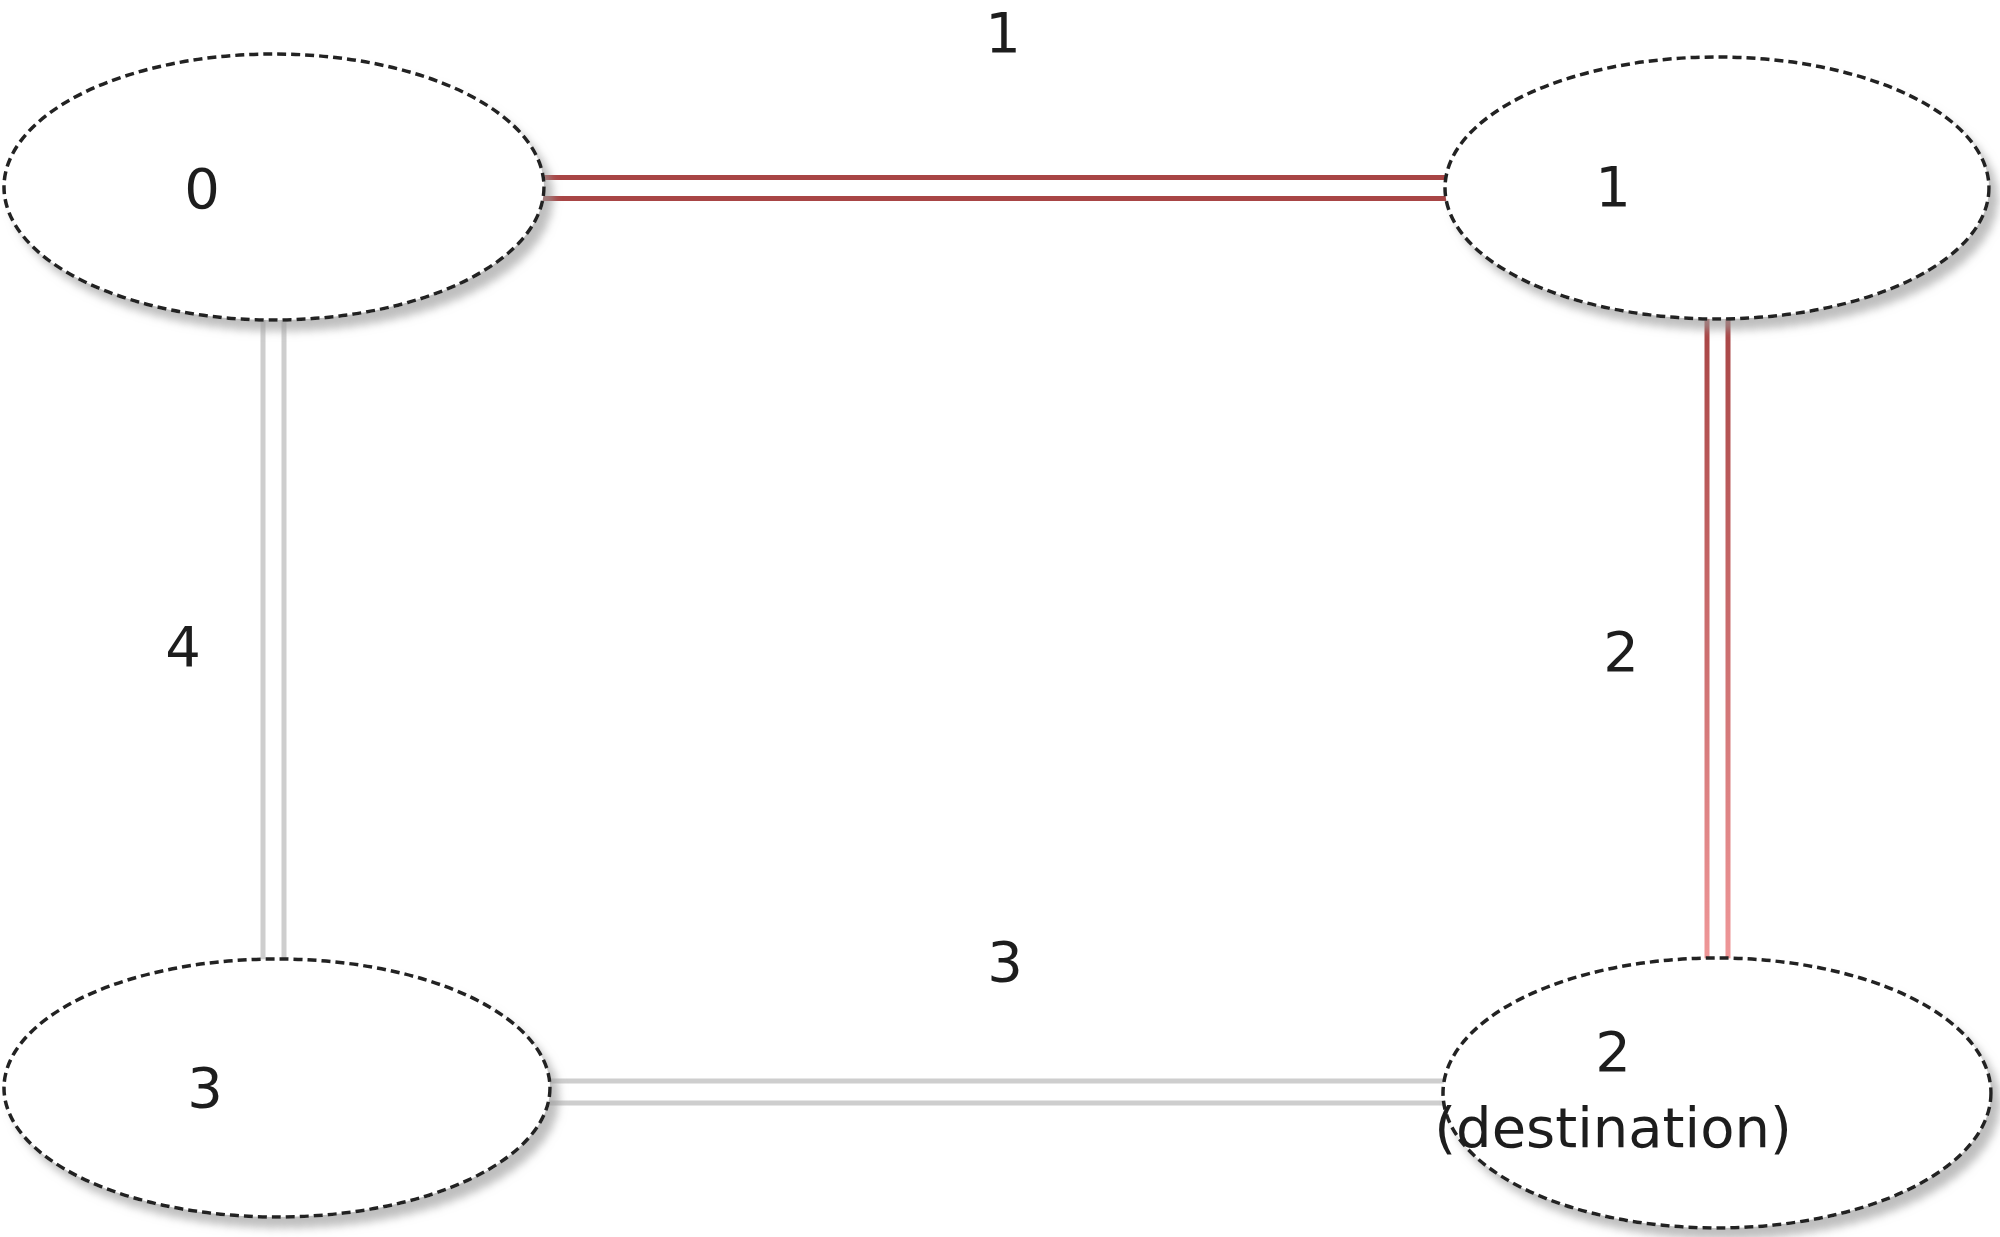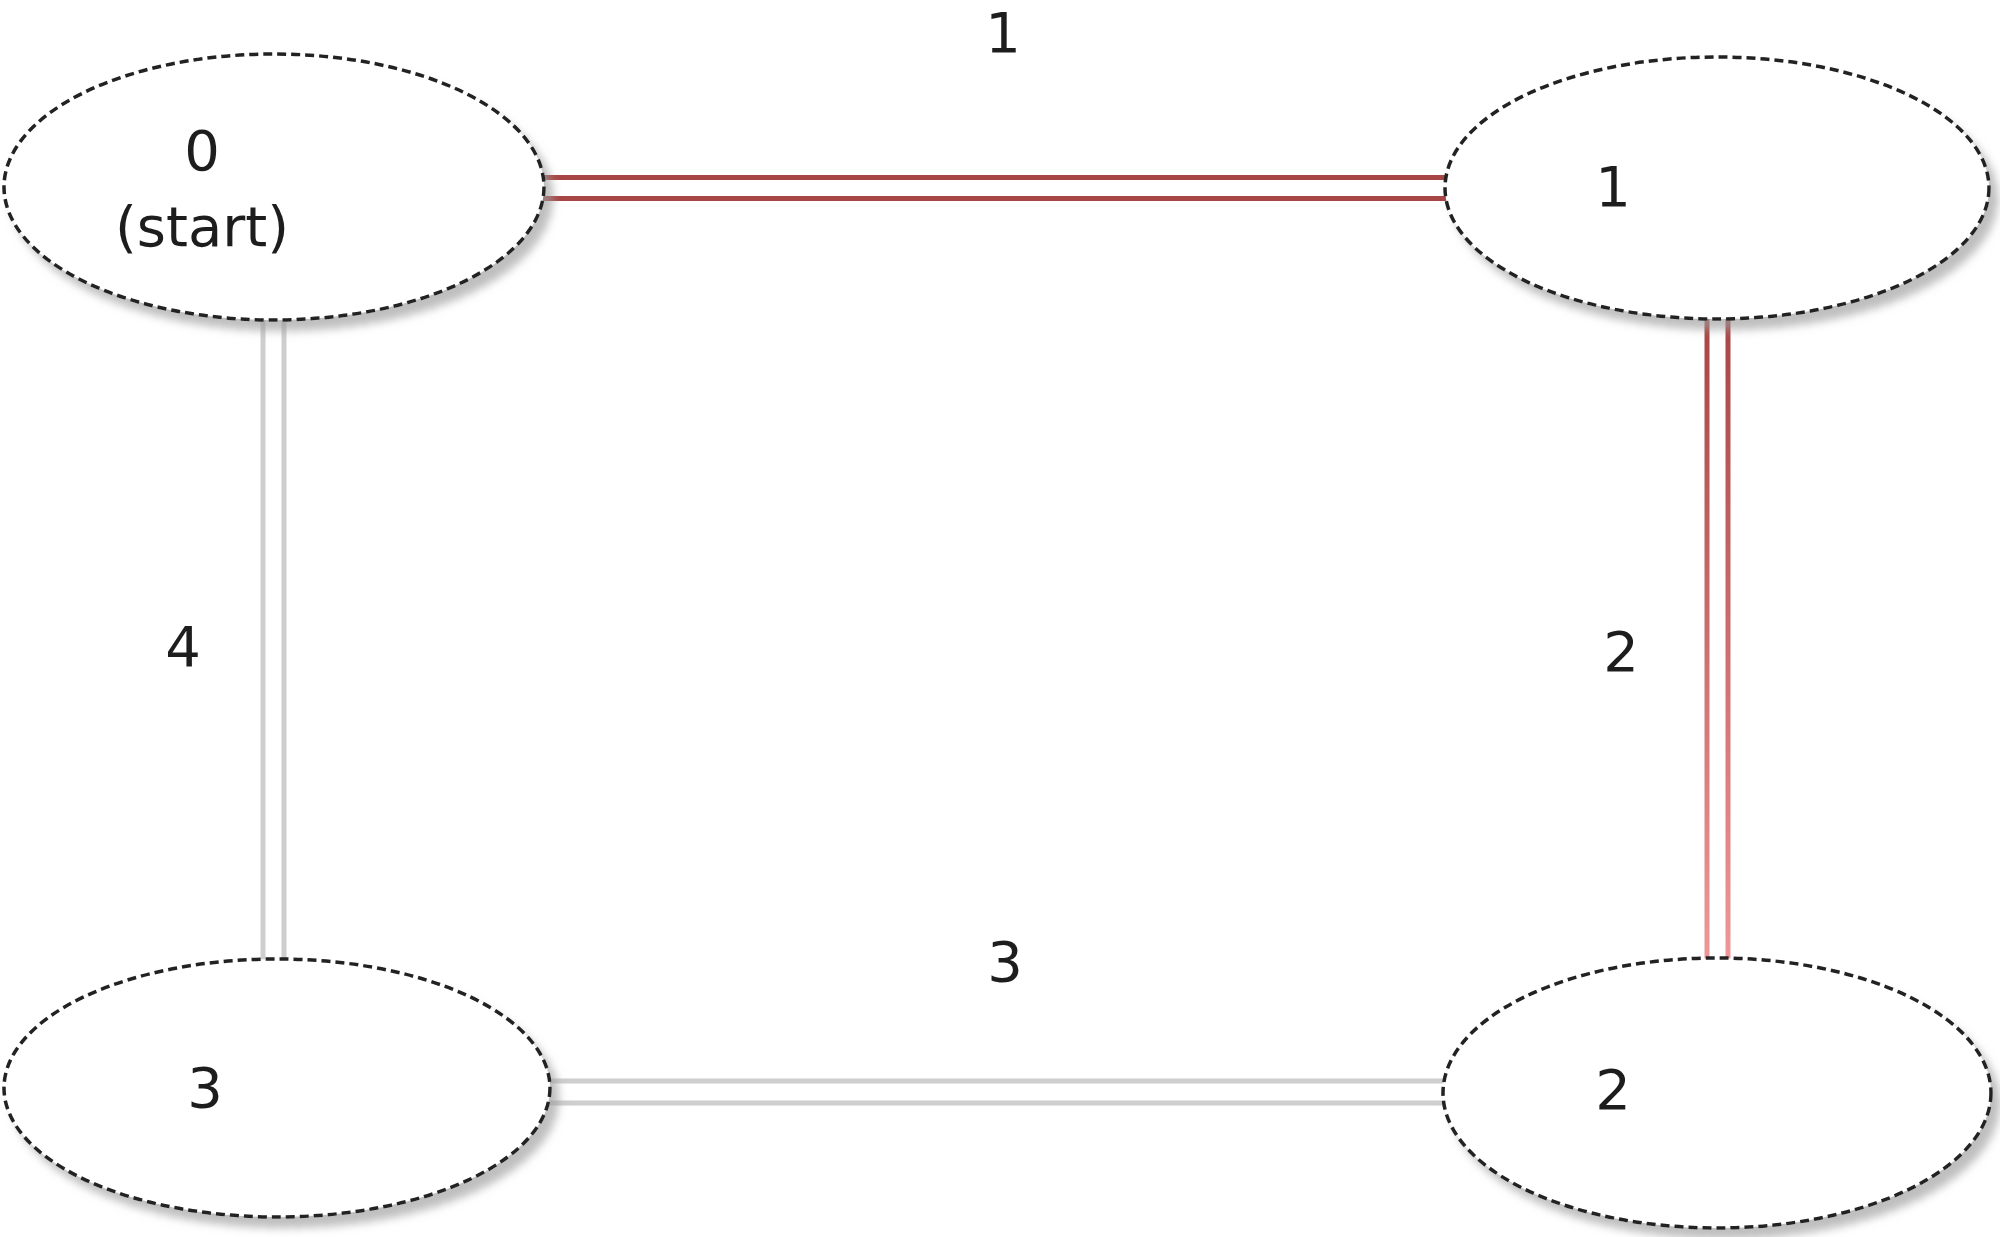--- a/index.html
+++ b/index.html
@@ -47,27 +47,27 @@
       <line x1="548" x2="1446" y1="1081" y2="1081" stroke="#cecece" stroke-width="5"></line>
       <line x1="548" x2="1446" y1="1103" y2="1103" stroke="#cecece" stroke-width="5"></line>
       <ellipse cx="274" cy="187" rx="270" ry="133" fill="#ffffff" stroke="#222222" stroke-width="3.5" stroke-dasharray="9 5" filter="url(#nodeShadow)"></ellipse>
       <ellipse cx="1717" cy="188" rx="272" ry="131" fill="#ffffff" stroke="#222222" stroke-width="3.5" stroke-dasharray="9 5" filter="url(#nodeShadow)"></ellipse>
       <ellipse cx="1717" cy="1093" rx="274" ry="135" fill="#ffffff" stroke="#222222" stroke-width="3.5" stroke-dasharray="9 5" filter="url(#nodeShadow)"></ellipse>
       <ellipse cx="277" cy="1088" rx="273" ry="129" fill="#ffffff" stroke="#222222" stroke-width="3.5" stroke-dasharray="9 5" filter="url(#nodeShadow)"></ellipse>
     </svg>
 
   <div class="label" style="left: 202px; top: 189px;">
       <div>0</div>
-      <div>(start)</div>
     </div>
   <div class="label" style="left: 1613px; top: 187px;">
       <div>1</div>
     </div>
   <div class="label" style="left: 1613px; top: 1090px;">
       <div>2</div>
+      <div>(destination)</div>
     </div>
   <div class="label" style="left: 205px; top: 1088px;">
       <div>3</div>
     </div>
 
   <div class="label" style="left: 1003px; top: 33px;">1</div>
   <div class="label" style="left: 1621px; top: 652px;">2</div>
   <div class="label" style="left: 183px; top: 647px;">4</div>
   <div class="label" style="left: 1005px; top: 962px;">3</div>
 

